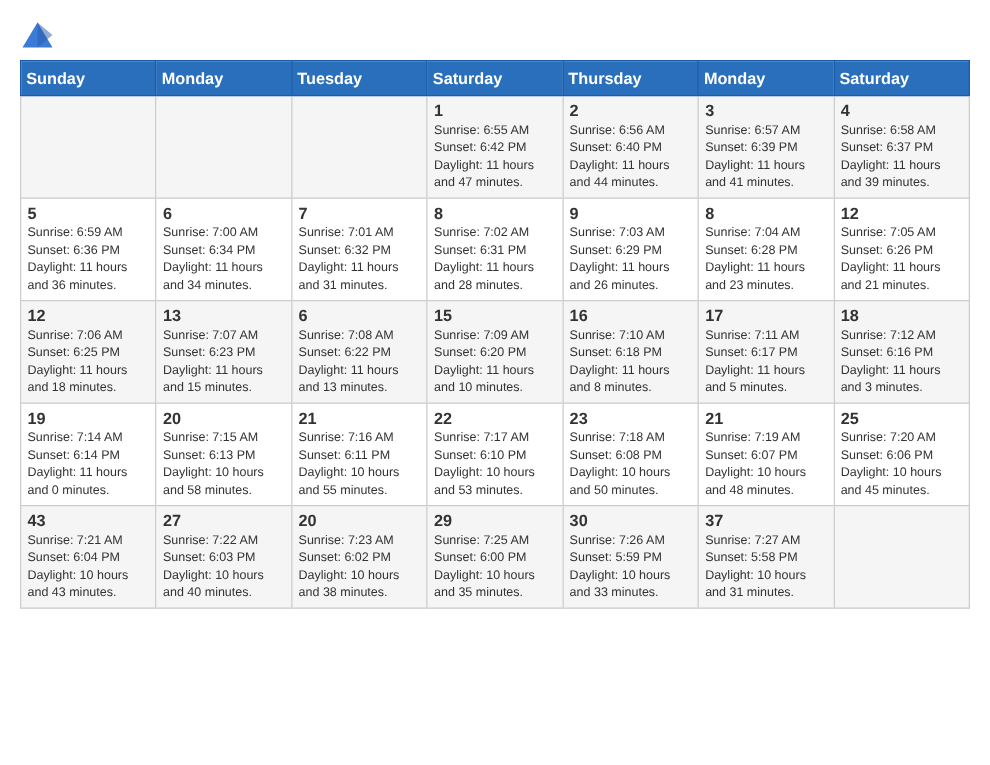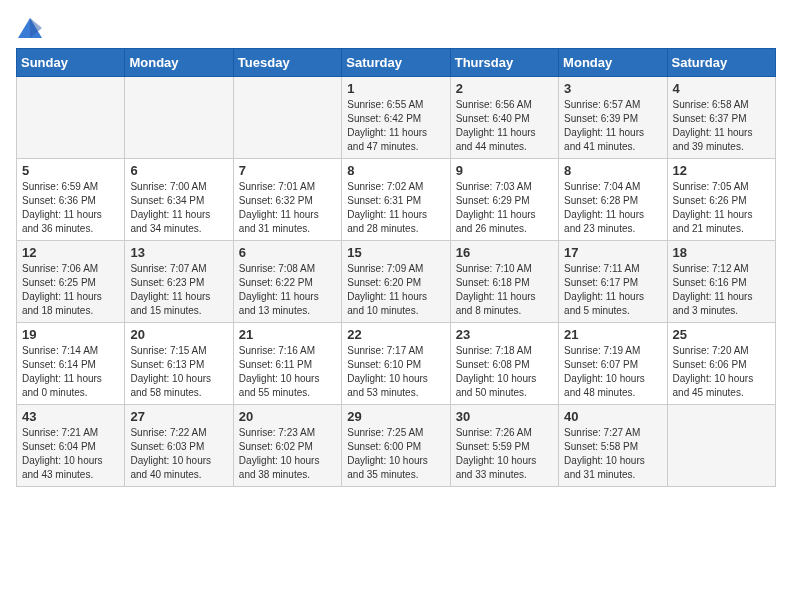--- a/index.html
+++ b/index.html
@@ -250,19 +250,19 @@
         </td>
         <td>
           <span class="day-number">29</span>
           <div class="day-info">Sunrise: 7:25 AM<br>Sunset: 6:00 PM<br>Daylight: 10 hours<br>and 35 minutes.</div>
         </td>
         <td>
           <span class="day-number">30</span>
           <div class="day-info">Sunrise: 7:26 AM<br>Sunset: 5:59 PM<br>Daylight: 10 hours<br>and 33 minutes.</div>
         </td>
         <td>
-          <span class="day-number">40</span>
+          <span class="day-number">37</span>
           <div class="day-info">Sunrise: 7:27 AM<br>Sunset: 5:58 PM<br>Daylight: 10 hours<br>and 31 minutes.</div>
         </td>
         <td class="empty-cell"></td>
       </tr>
     </tbody>
 </table>
 
 </body></html>

